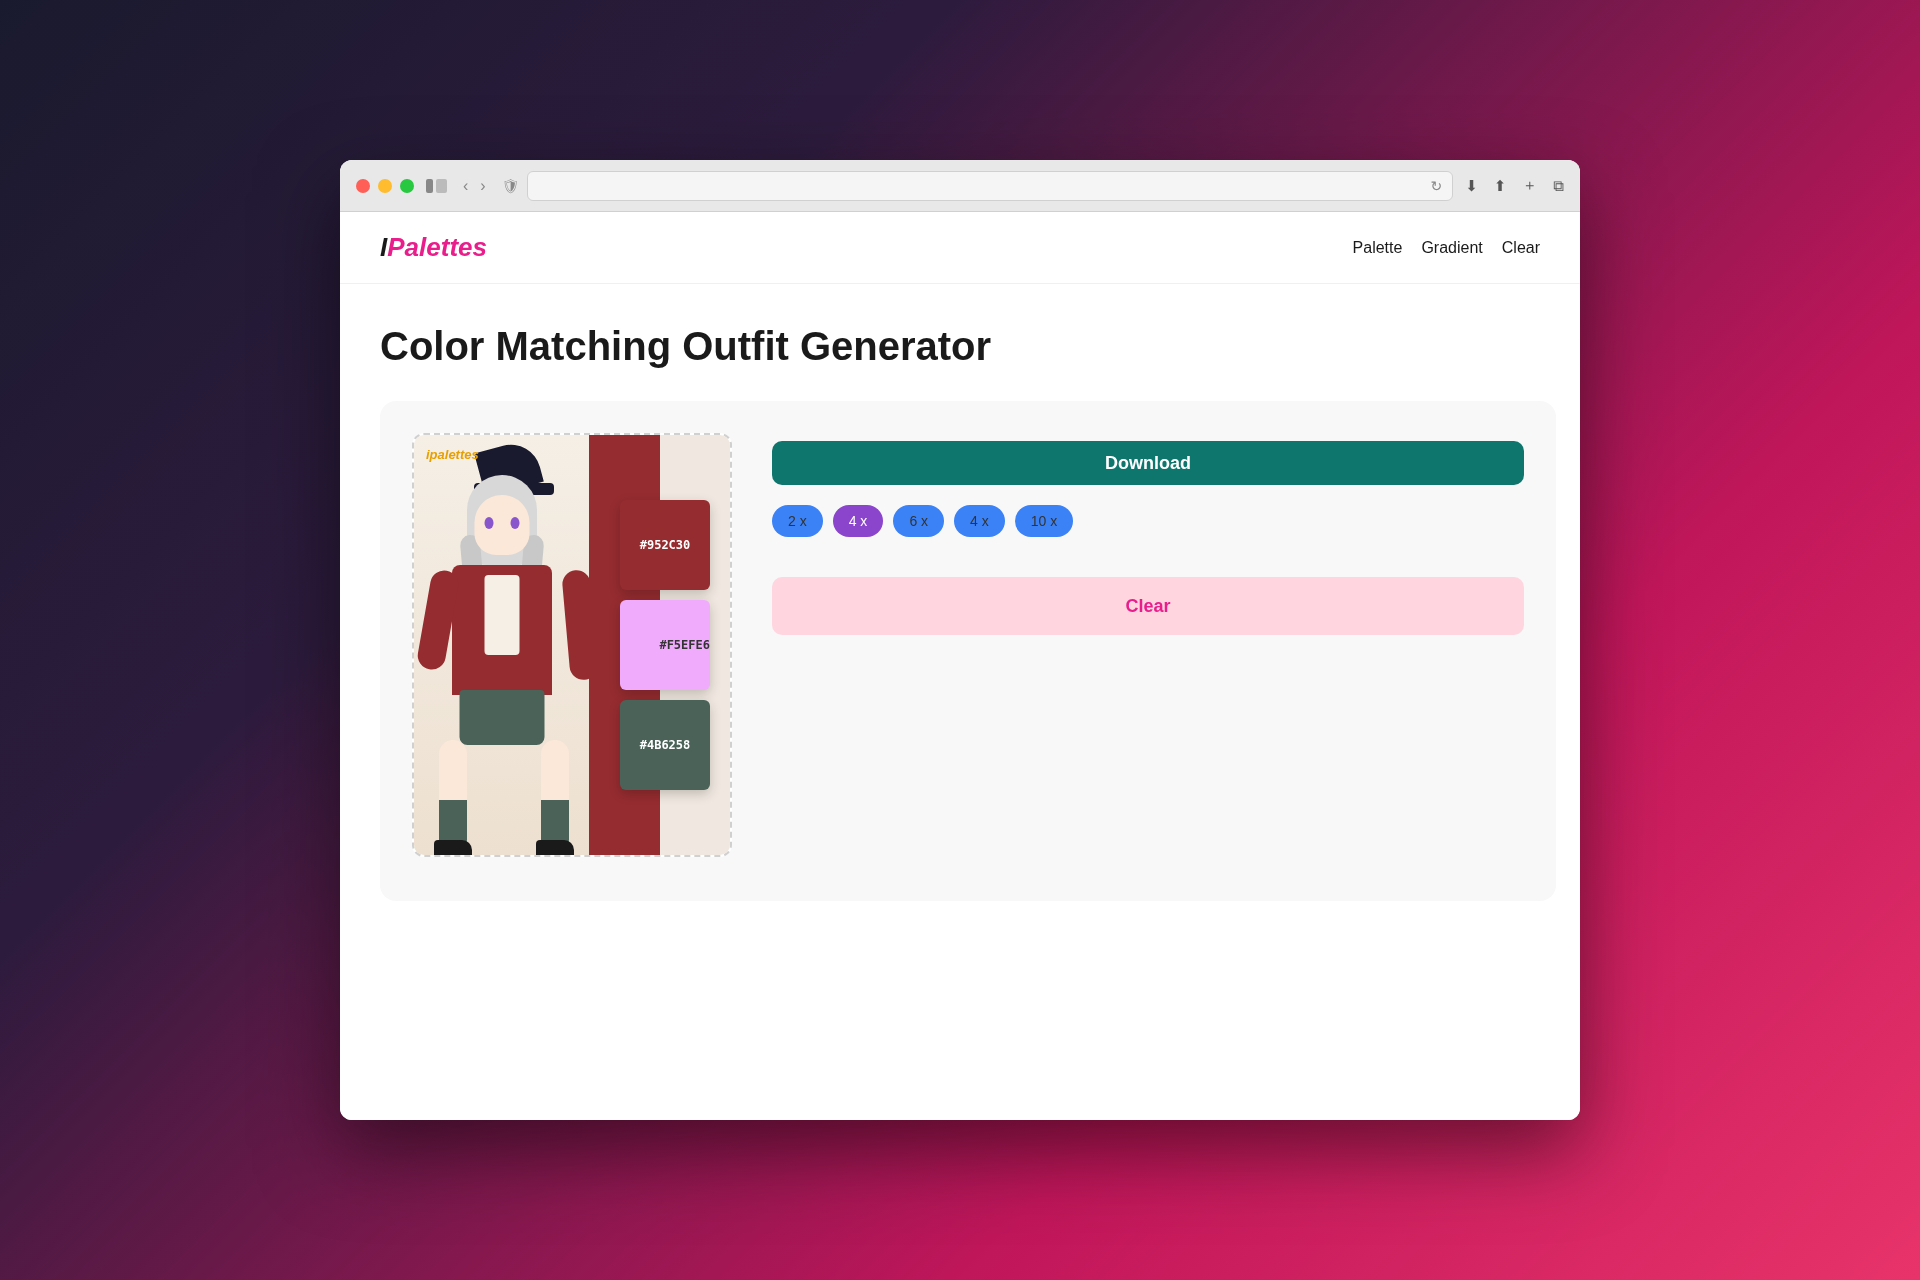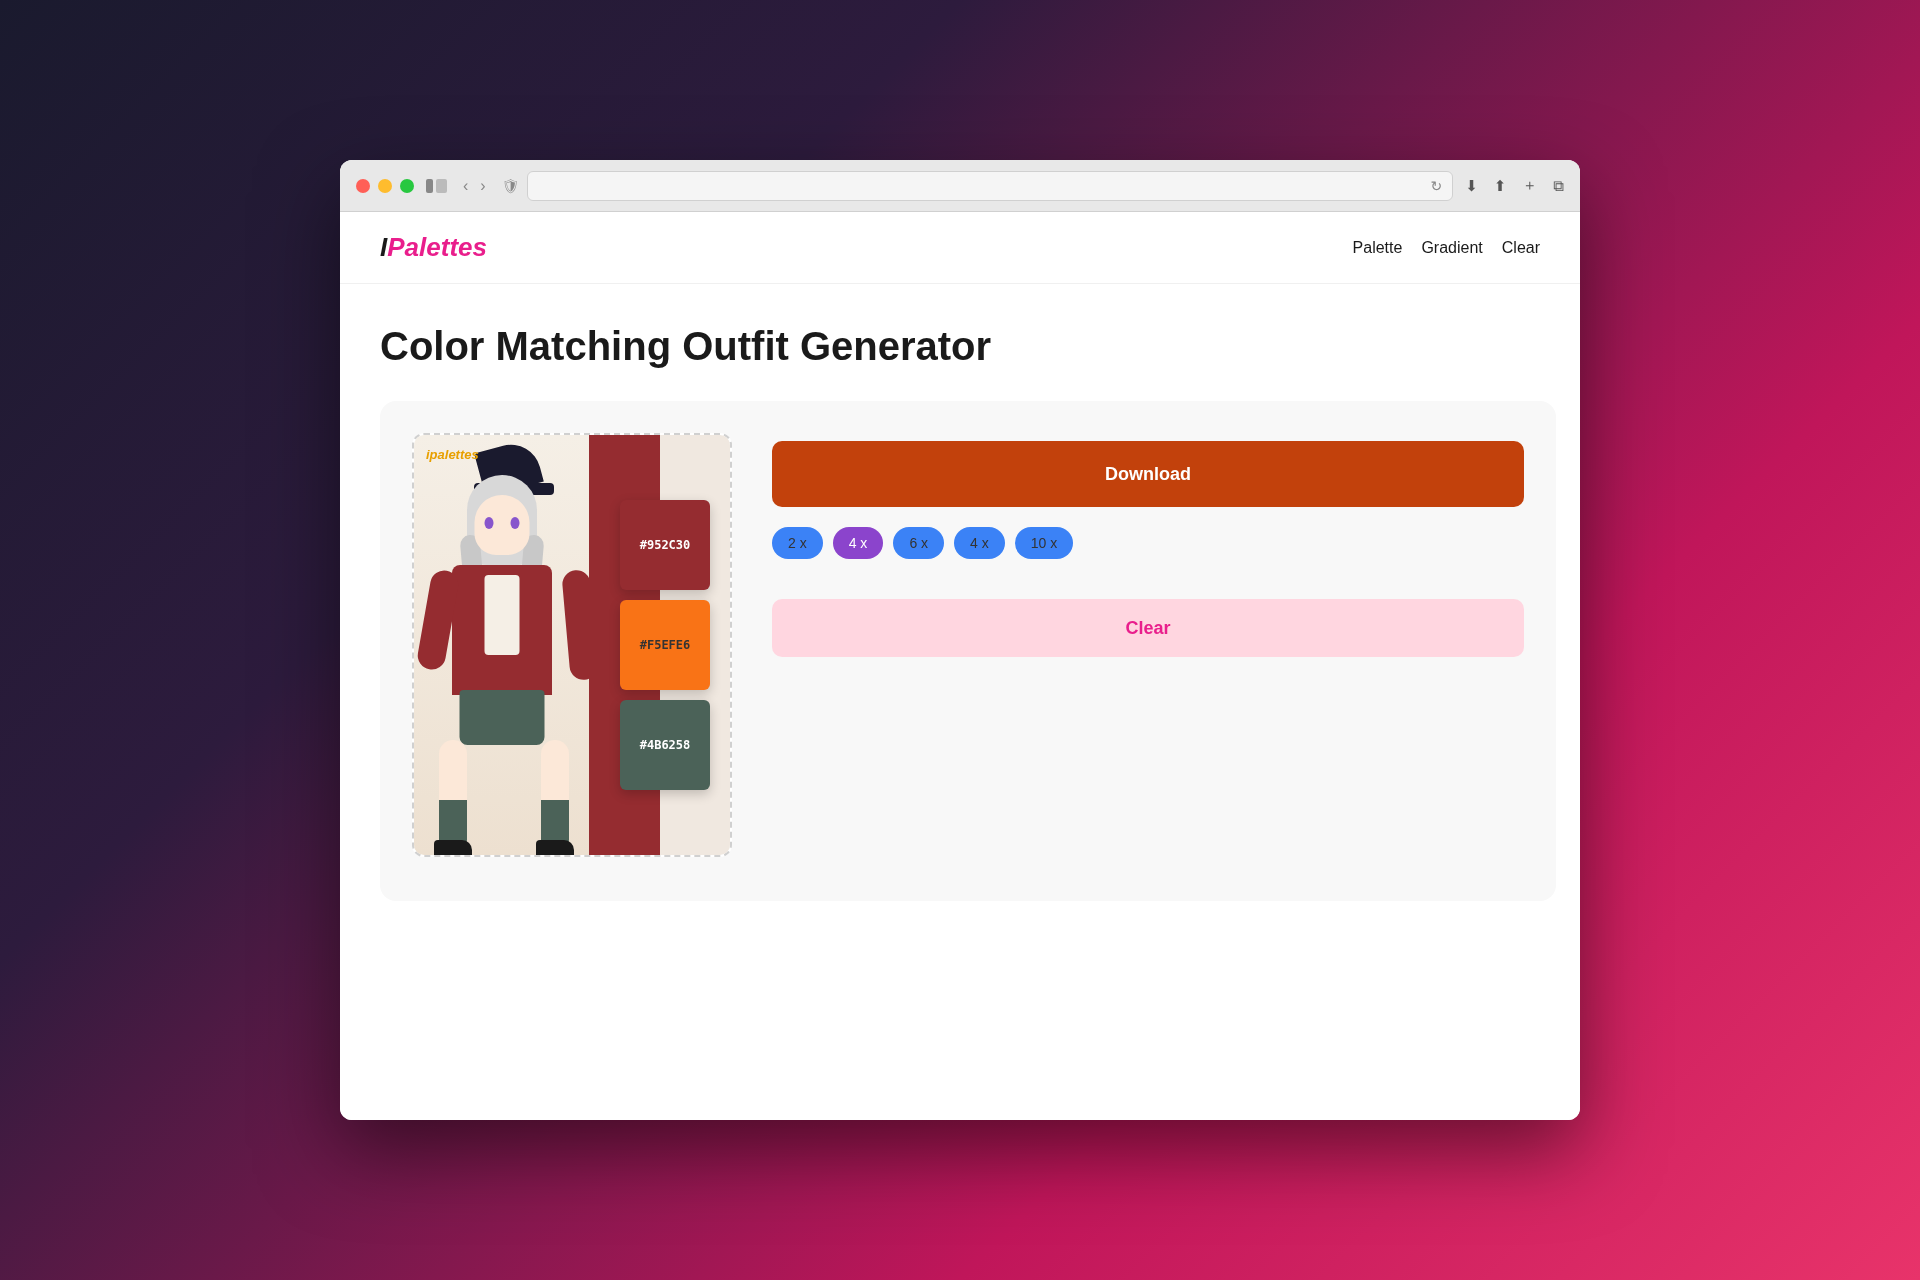--- a/index.html
+++ b/index.html
@@ -506,22 +506,22 @@
     .controls-panel {
       flex: 1;
       display: flex;
       flex-direction: column;
       gap: 20px;
       padding-top: 8px;
     }
 
     .download-btn {
       width: 100%;
-      height: 66px;
-      background: #c2410c;
+      height: 44px;
+      background: #0f766e;
       color: white;
       border: none;
       border-radius: 10px;
       font-size: 18px;
       font-weight: 600;
       cursor: pointer;
       transition: background 0.2s;
     }
 
     .count-options {
@@ -663,21 +663,21 @@
           <div class="swatches-panel">
             <div class="swatch-bg-dark"></div>
 
             <div class="swatch-item" style="margin-top: 30px; margin-bottom: 10px;">
               <div class="swatch-box" style="background: #952C30;">
                 <span class="swatch-label">#952C30</span>
               </div>
             </div>
 
             <div class="swatch-item" style="margin-bottom: 10px;">
-              <div class="swatch-box" style="background: #f97316;">
+              <div class="swatch-box" style="background: #f0abfc; justify-content: flex-end;">
                 <span class="swatch-label swatch-label-dark">#F5EFE6</span>
               </div>
             </div>
 
             <div class="swatch-item" style="margin-bottom: 30px;">
               <div class="swatch-box" style="background: #4B6258;">
                 <span class="swatch-label">#4B6258</span>
               </div>
             </div>
           </div>

